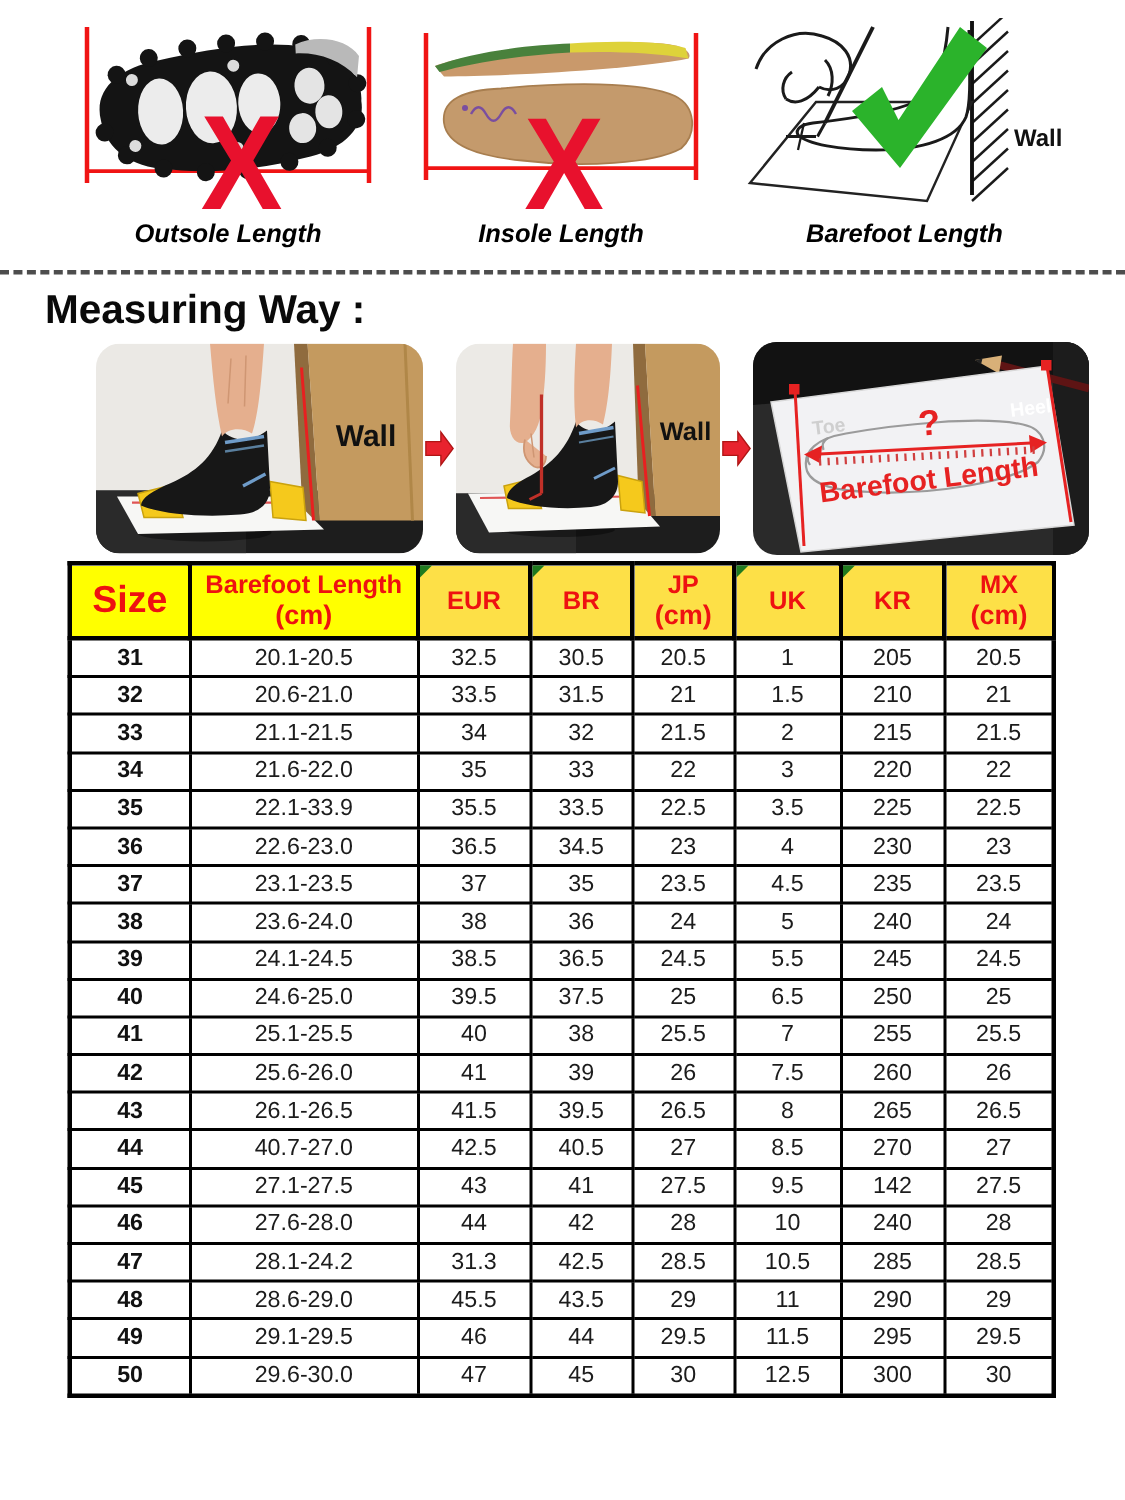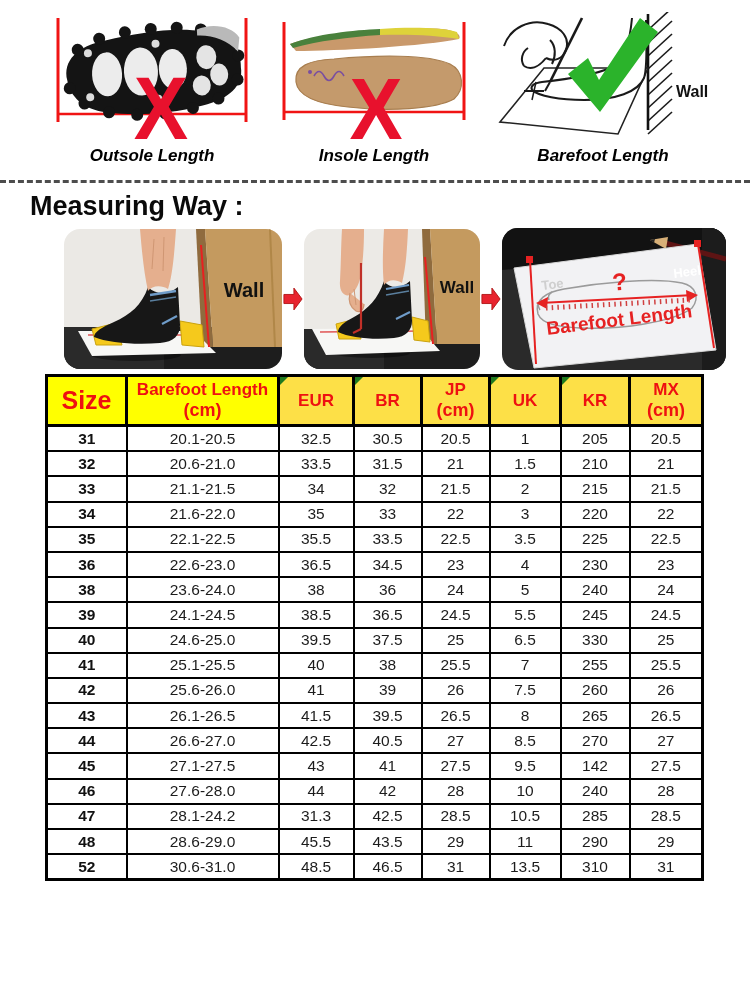--- a/index.html
+++ b/index.html
@@ -321,39 +321,49 @@
         <td>21.6-22.0</td>
         <td>35</td>
         <td>33</td>
         <td>22</td>
         <td>3</td>
         <td>220</td>
         <td>22</td>
       </tr>
       <tr>
         <td class="size-col">35</td>
-        <td>22.1-22.5</td>
+        <td>22.1-33.9</td>
         <td>35.5</td>
         <td>33.5</td>
         <td>22.5</td>
         <td>3.5</td>
         <td>225</td>
         <td>22.5</td>
       </tr>
       <tr>
         <td class="size-col">36</td>
         <td>22.6-23.0</td>
         <td>36.5</td>
         <td>34.5</td>
         <td>23</td>
         <td>4</td>
         <td>230</td>
         <td>23</td>
       </tr>
       <tr>
+        <td class="size-col">37</td>
+        <td>23.1-23.5</td>
+        <td>37</td>
+        <td>35</td>
+        <td>23.5</td>
+        <td>4.5</td>
+        <td>235</td>
+        <td>23.5</td>
+      </tr>
+      <tr>
         <td class="size-col">38</td>
         <td>23.6-24.0</td>
         <td>38</td>
         <td>36</td>
         <td>24</td>
         <td>5</td>
         <td>240</td>
         <td>24</td>
       </tr>
       <tr>
@@ -366,21 +376,21 @@
         <td>245</td>
         <td>24.5</td>
       </tr>
       <tr>
         <td class="size-col">40</td>
         <td>24.6-25.0</td>
         <td>39.5</td>
         <td>37.5</td>
         <td>25</td>
         <td>6.5</td>
-        <td>330</td>
+        <td>250</td>
         <td>25</td>
       </tr>
       <tr>
         <td class="size-col">41</td>
         <td>25.1-25.5</td>
         <td>40</td>
         <td>38</td>
         <td>25.5</td>
         <td>7</td>
         <td>255</td>
@@ -401,21 +411,21 @@
         <td>26.1-26.5</td>
         <td>41.5</td>
         <td>39.5</td>
         <td>26.5</td>
         <td>8</td>
         <td>265</td>
         <td>26.5</td>
       </tr>
       <tr>
         <td class="size-col">44</td>
-        <td>26.6-27.0</td>
+        <td>40.7-27.0</td>
         <td>42.5</td>
         <td>40.5</td>
         <td>27</td>
         <td>8.5</td>
         <td>270</td>
         <td>27</td>
       </tr>
       <tr>
         <td class="size-col">45</td>
         <td>27.1-27.5</td>
@@ -450,23 +460,33 @@
         <td class="size-col">48</td>
         <td>28.6-29.0</td>
         <td>45.5</td>
         <td>43.5</td>
         <td>29</td>
         <td>11</td>
         <td>290</td>
         <td>29</td>
       </tr>
       <tr>
-        <td class="size-col">52</td>
-        <td>30.6-31.0</td>
-        <td>48.5</td>
-        <td>46.5</td>
-        <td>31</td>
-        <td>13.5</td>
-        <td>310</td>
-        <td>31</td>
+        <td class="size-col">49</td>
+        <td>29.1-29.5</td>
+        <td>46</td>
+        <td>44</td>
+        <td>29.5</td>
+        <td>11.5</td>
+        <td>295</td>
+        <td>29.5</td>
+      </tr>
+      <tr>
+        <td class="size-col">50</td>
+        <td>29.6-30.0</td>
+        <td>47</td>
+        <td>45</td>
+        <td>30</td>
+        <td>12.5</td>
+        <td>300</td>
+        <td>30</td>
       </tr>
     </tbody>
 </table>
 
 </body></html>

